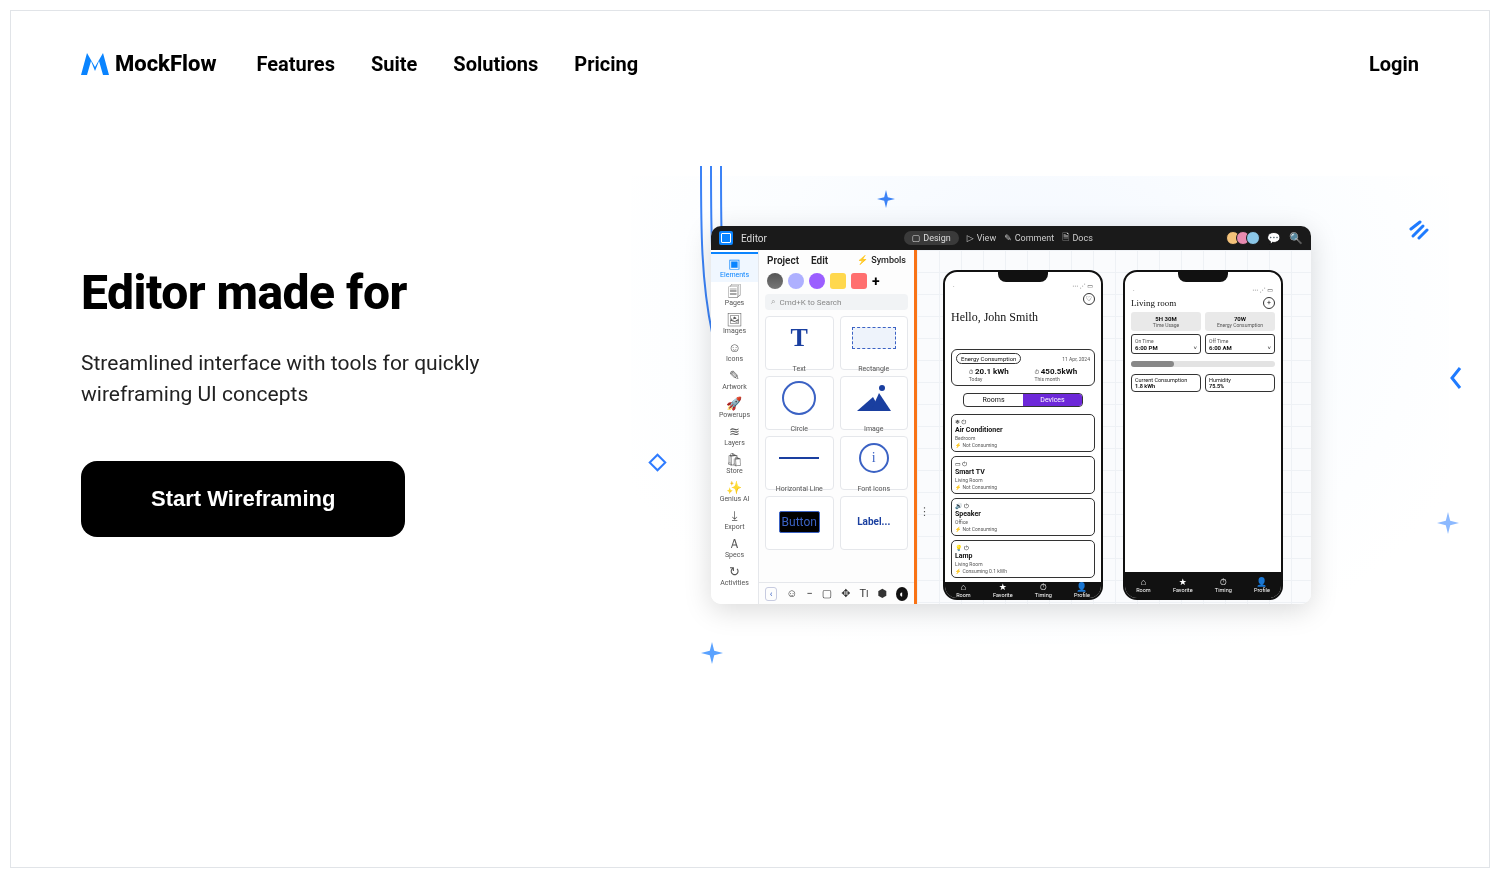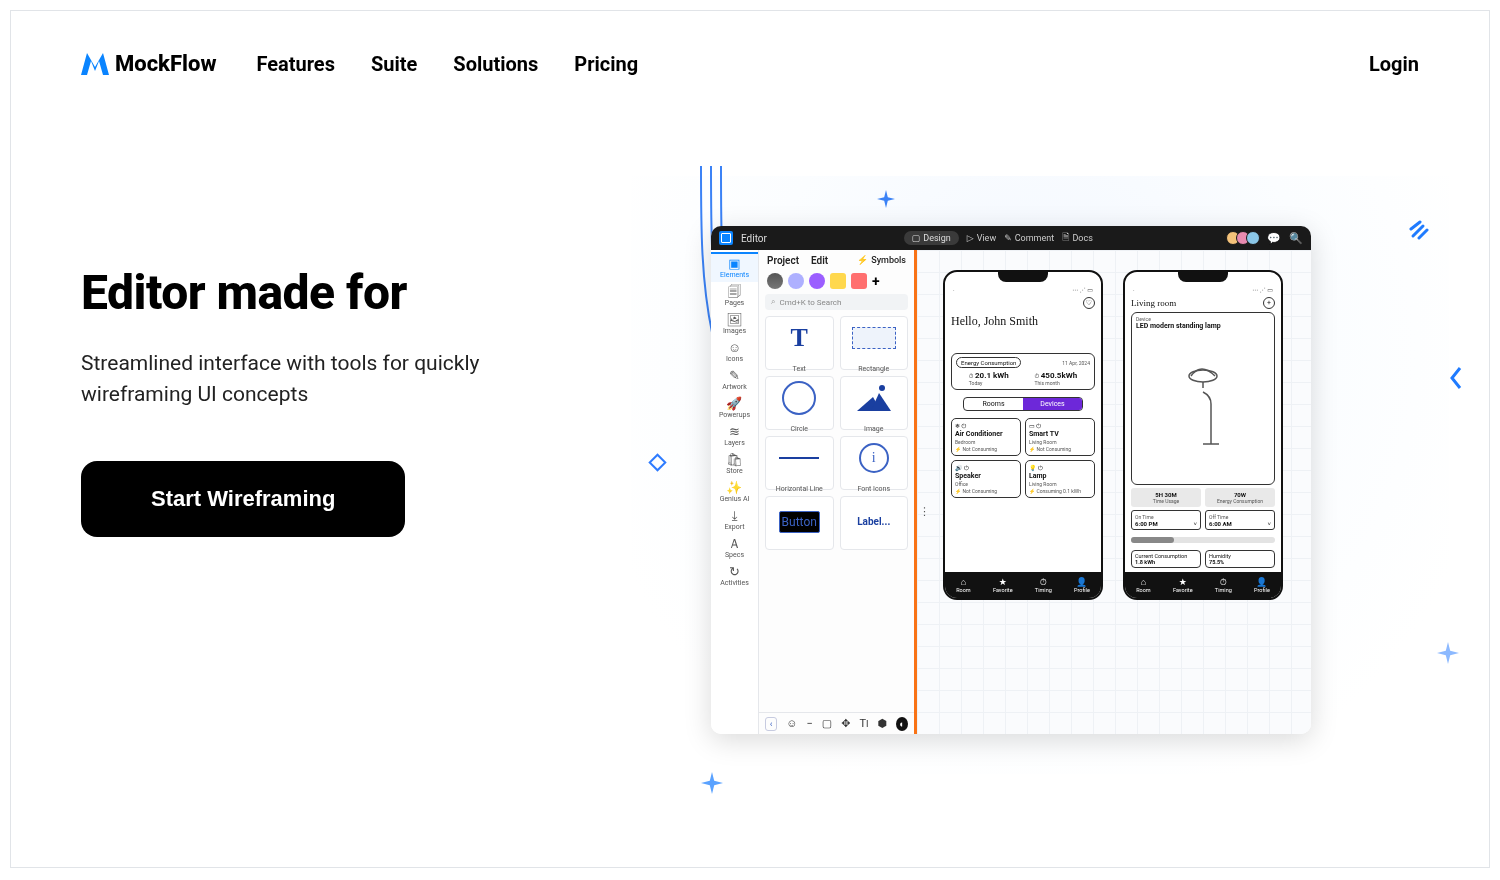--- a/index.html
+++ b/index.html
@@ -57,21 +57,21 @@
   z-index: 0;
 }
 .sparkle { position: absolute; color: #5aa2ff; z-index: 1; }
 .sparkle svg { display: block; }
 .diamond-outline { position: absolute; width: 13px; height: 13px; border: 2px solid #2e7bff; transform: rotate(45deg); z-index: 1; }
 .arc-lines { position: absolute; left: 30px; top: -60px; z-index: 1; }
 .burst { position: absolute; right: -20px; top: -16px; z-index: 3; }
 .chevr { position: absolute; right: -45px; top: 140px; z-index: 1; color:#1f7bff; }
 
 .editor-window {
-  position: relative; z-index: 2; width: 600px; height: 508px; margin-left: 70px;
+  position: relative; z-index: 2; width: 600px; height: 378px; margin-left: 70px;
   border-radius: 10px; overflow: hidden; box-shadow: 0 6px 28px rgba(0,0,0,0.15);
   background: #fff;
 }
 .editor-top {
   height: 24px; background: #1a1a1a; display: flex; align-items: center; color: #ddd; font-size: 10px;
   padding: 0 8px; gap: 8px;
 }
 .editor-top .layout-icon { width: 14px; height: 14px; background: #0a84ff; border-radius: 2px; display:flex;align-items:center;justify-content:center;}
 .editor-top .layout-icon::before{content:"";width:8px;height:8px;border:1px solid #fff;border-radius:1px;}
 .top-spacer { flex: 1; }
@@ -125,21 +125,21 @@
 .row-between{display:flex;justify-content:space-between;align-items:center;}
 .bell{ width:12px;height:12px;border:1px solid #333;border-radius:50%;display:flex;align-items:center;justify-content:center;font-size:7px;}
 .hello{ font-family:"Comic Sans MS",cursive; font-size:12px; margin:2px 0 21px;}
 .ec-card{ border:1px solid #333;border-radius:6px;padding:3px 4px;}
 .ec-title{font-size:6px;border:1px solid #333;border-radius:6px;padding:1px 4px;display:inline-block;}
 .ec-row{ display:flex;justify-content:space-around;margin-top:3px;font-size:6px;}
 .kwh{font-weight:700;font-size:8px;}
 .seg{ display:flex;border:1px solid #333;border-radius:4px;margin:4px 12px;overflow:hidden;font-size:7px;}
 .seg span{flex:1;text-align:center;padding:2px 0;}
 .seg .on{background:#6d28d9;color:#fff;}
-.devgrid{display:grid;grid-template-columns:1fr 1fr;gap:4px;}
+.devgrid{display:grid;grid-template-columns:1fr;gap:4px;}
 .dev{border:1px solid #333;border-radius:5px;padding:3px;font-size:6px;min-height:36px;}
 .dev b{font-size:7px;display:block;}
 .tiny{font-size:5px;color:#555;}
 .lamp-area{flex:1;display:flex;align-items:center;justify-content:center;}
 .lamp-area svg{width:60px;height:80px;}
 .twobox{display:flex;gap:4px;}
 .gbox{flex:1;background:#e9e9e9;border-radius:3px;text-align:center;padding:3px 0;font-size:6px;}
 .timebox{display:flex;gap:4px;}
 .tbox{flex:1;border:1px solid #333;border-radius:3px;padding:2px 3px;font-size:6px;}
 .bar{height:6px;background:#e3e3e3;border-radius:3px;margin:4px 0;position:relative;}
@@ -377,32 +377,20 @@
               <div class="notch"></div>
               <div class="ph-status">
                   <span>·</span>
                   <span>⋯ ⋰ ▭</span>
                 </div>
               <div class="ph-body">
                 <div class="row-between">
                     <span style="font-family:'Comic Sans MS',cursive;font-size:9px;">Living room</span>
                     <span class="bell">+</span>
                   </div>
-                <div class="ec-card" style="flex:1;display:flex;flex-direction:column;">
-                  <span class="tiny">Device</span>
-                  <b>LED modern standing lamp</b>
-                  <div class="lamp-area">
-                    <svg viewBox="0 0 60 80" fill="none" stroke="#555" stroke-width="1.5">
-                      <path d="M30 78 h16 M38 78 v-40 q0 -8 -8 -12"></path>
-                      <path d="M18 10 q10 -14 24 0"></path>
-                      <ellipse cx="30" cy="10" rx="14" ry="6"></ellipse>
-                      <path d="M30 16 v6"></path>
-                    </svg>
-                  </div>
-                </div>
                 <div class="twobox">
                   <div class="gbox"><b>5H 30M</b><div class="tiny">Time Usage</div></div>
                   <div class="gbox"><b>70W</b><div class="tiny">Energy Consumption</div></div>
                 </div>
                 <div class="timebox">
                   <div class="tbox"><span class="tiny">On Time</span><div class="row-between">
                         <b>6:00 PM</b>
                         <span>˅</span>
                       </div></div>
                   <div class="tbox"><span class="tiny">Off Time</span><div class="row-between">

